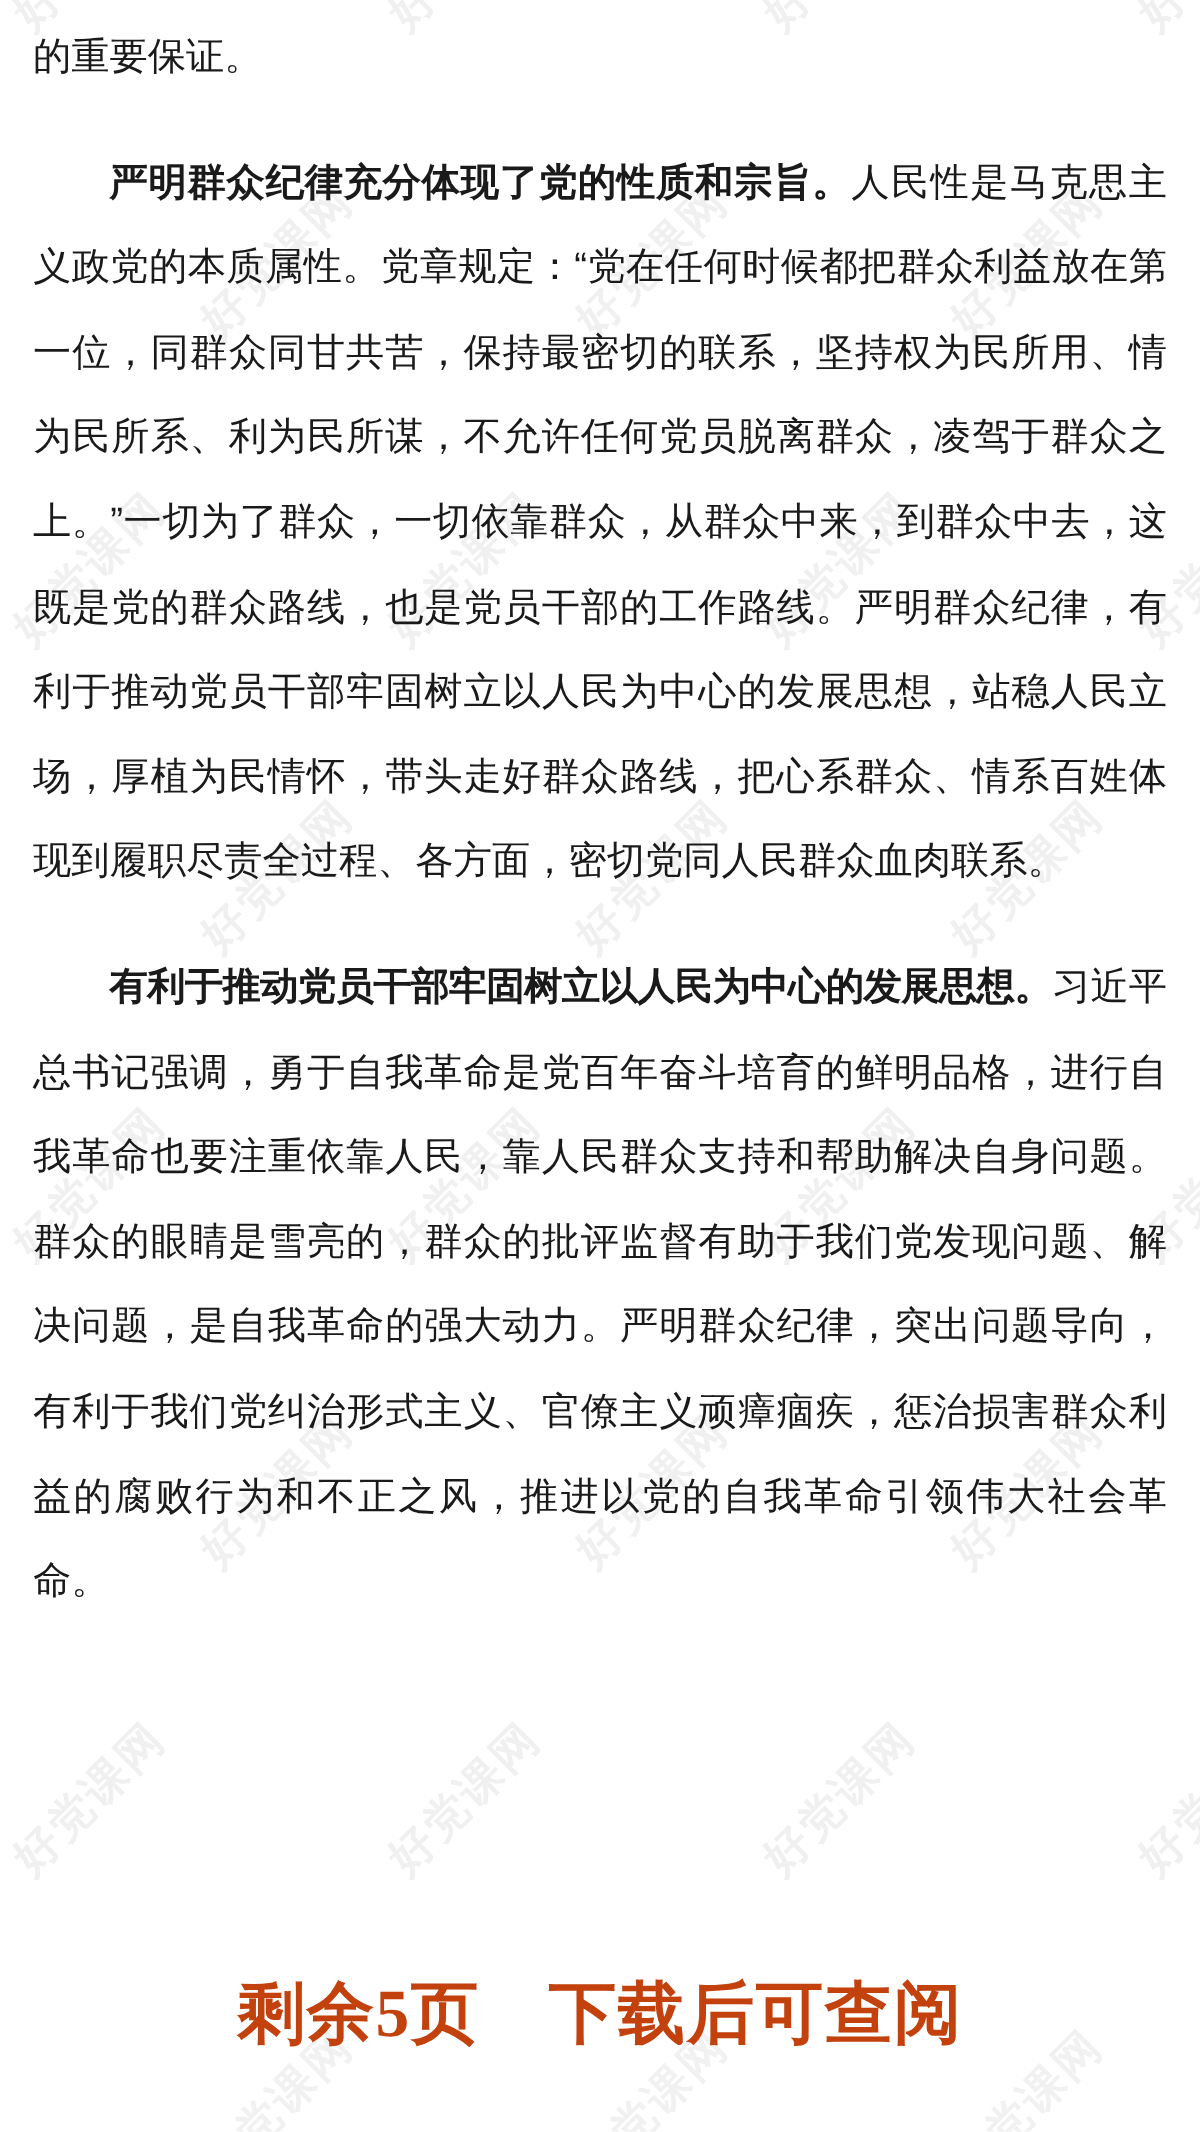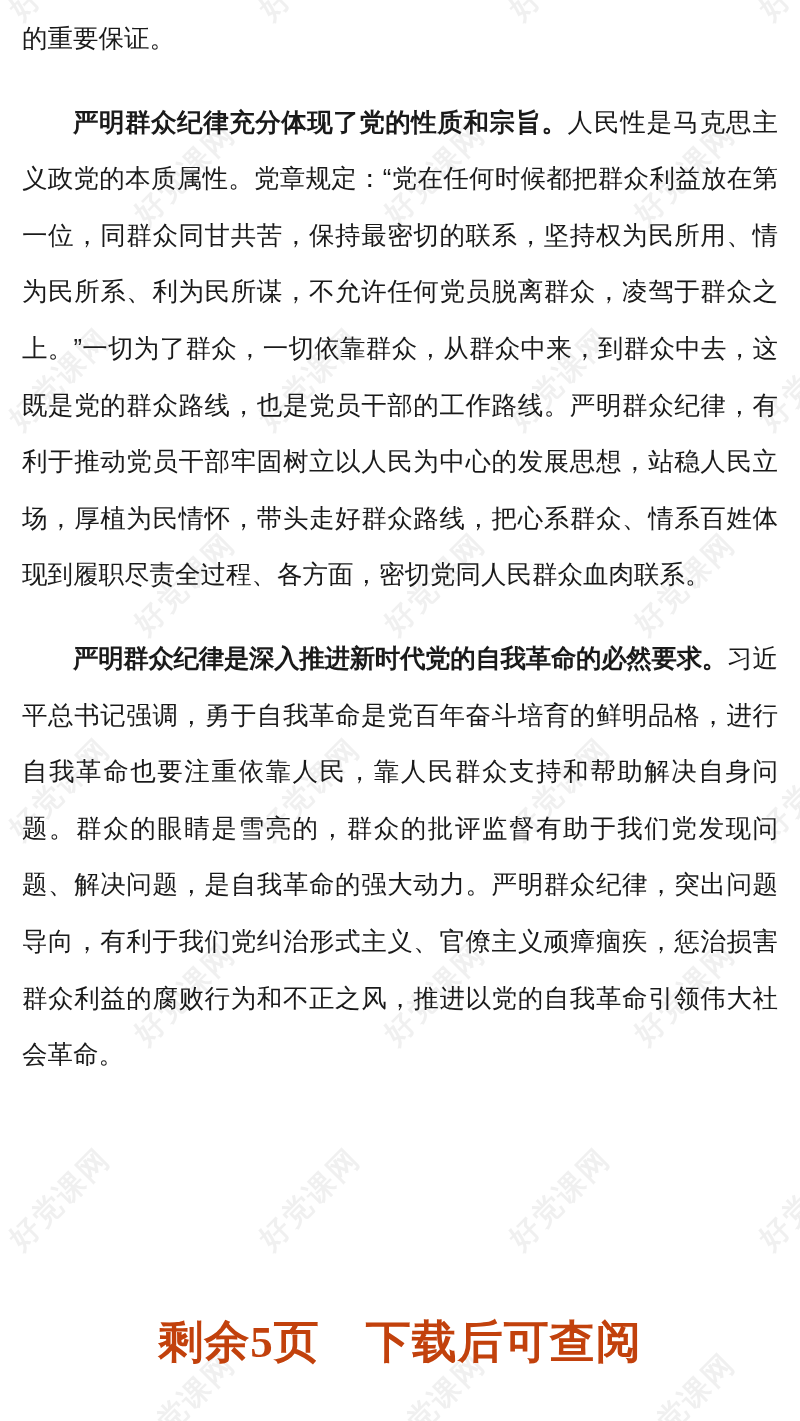--- a/index.html
+++ b/index.html
@@ -135,20 +135,20 @@
     <p class="doc-paragraph continuation">
       <span>的重要保证。</span>
     </p>
 
     <p class="doc-paragraph indented">
       <span class="lead-bold">严明群众纪律充分体现了党的性质和宗旨。</span><span>人民性是马克思主义政党的本质属性。党章规定：“党在任何时候都把群众利益放在第一位，同群众同甘共苦，保持最密切的联系，坚持权为民所用、情为民所系、利为民所谋，不允许任何党员脱离群众，凌驾于群众之上。”一切为了群众，一切依靠群众，从群众中来，到群众中去，这既是党的群众路线，也是党员干部的工作路线。严明群众纪律，有利于推动党员干部牢固树立以人民为中心的发展思想，站稳人民立场，厚植为民情怀，带头走好群众路线，把心系群众、情系百姓体现到履职尽责全过程、各方面，密切党同人民群众血肉联系。</span>
     </p>
 
 
     <p class="doc-paragraph indented">
-      <span class="lead-bold">严明群众纪律是深入推进新时代党的自我革命的必然要求。</span><span>习近平总书记强调，勇于自我革命是党百年奋斗培育的鲜明品格，进行自我革命也要注重依靠人民，靠人民群众支持和帮助解决自身问题。群众的眼睛是雪亮的，群众的批评监督有助于我们党发现问题、解决问题，是自我革命的强大动力。严明群众纪律，突出问题导向，有利于我们党纠治形式主义、官僚主义顽瘴痼疾，惩治损害群众利益的腐败行为和不正之风，推进以党的自我革命引领伟大社会革命。</span>
+      <span class="lead-bold">有利于推动党员干部牢固树立以人民为中心的发展思想。</span><span>习近平总书记强调，勇于自我革命是党百年奋斗培育的鲜明品格，进行自我革命也要注重依靠人民，靠人民群众支持和帮助解决自身问题。群众的眼睛是雪亮的，群众的批评监督有助于我们党发现问题、解决问题，是自我革命的强大动力。严明群众纪律，突出问题导向，有利于我们党纠治形式主义、官僚主义顽瘴痼疾，惩治损害群众利益的腐败行为和不正之风，推进以党的自我革命引领伟大社会革命。</span>
     </p>
 
   </div>
 
   <div id="footer-notice">剩余5页　下载后可查阅</div>
 
 </div>
 
 </body></html>

